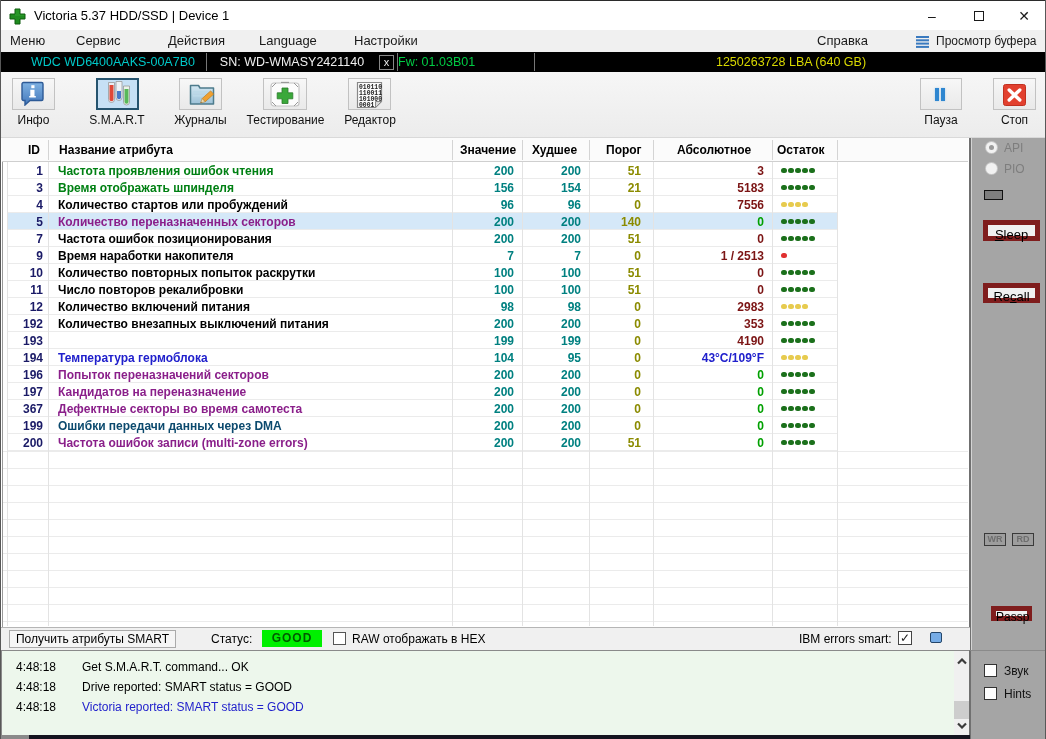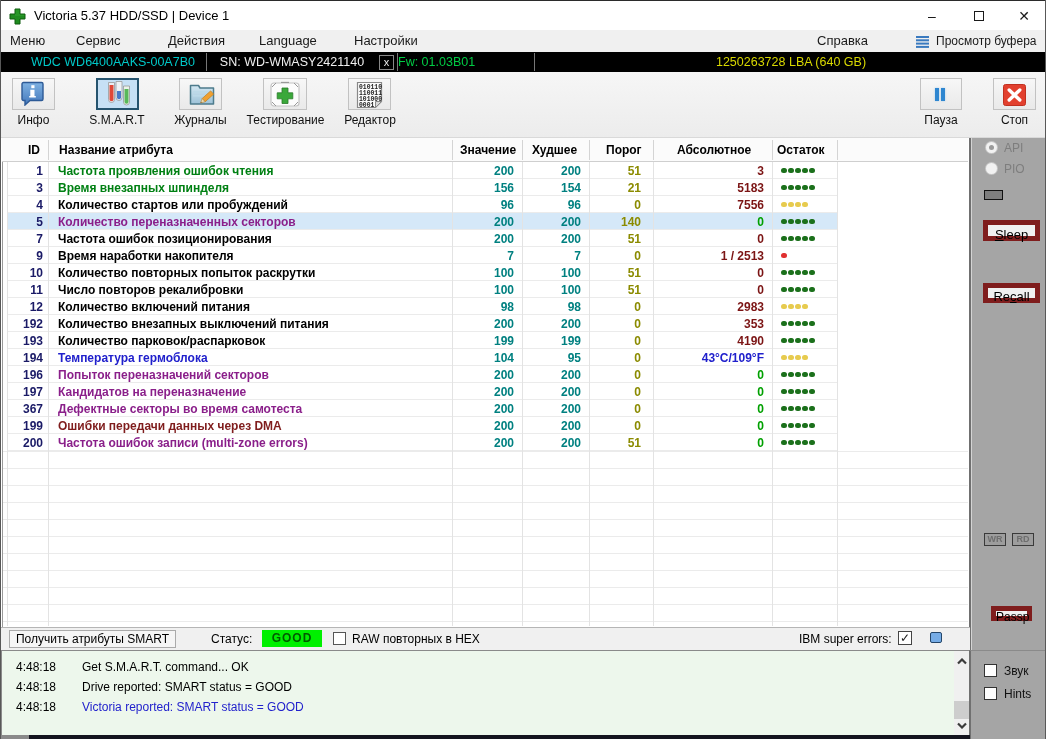--- a/index.html
+++ b/index.html
@@ -211,21 +211,21 @@
 <span class="c-dots">
       <i style="left:9px;background:#1b701b"></i>
       <i style="left:16px;background:#1b701b"></i>
       <i style="left:23px;background:#1b701b"></i>
       <i style="left:30px;background:#1b701b"></i>
       <i style="left:37px;background:#1b701b"></i>
     </span>
 </div>
 <div class="trow" style="top:179px;">
 <span class="c-id">3</span>
-<span class="c-name" style="color:#008013">Время внезапных шпинделя</span>
+<span class="c-name" style="color:#008013">Время отображать шпинделя</span>
 <span class="c-v1">156</span>
 <span class="c-v2">154</span>
 <span class="c-v3">21</span>
 <span class="c-abs" style="color:#7b1414">5183</span>
 <span class="c-dots">
       <i style="left:9px;background:#1b701b"></i>
       <i style="left:16px;background:#1b701b"></i>
       <i style="left:23px;background:#1b701b"></i>
       <i style="left:30px;background:#1b701b"></i>
       <i style="left:37px;background:#1b701b"></i>
@@ -340,21 +340,20 @@
 <span class="c-dots">
       <i style="left:9px;background:#1b701b"></i>
       <i style="left:16px;background:#1b701b"></i>
       <i style="left:23px;background:#1b701b"></i>
       <i style="left:30px;background:#1b701b"></i>
       <i style="left:37px;background:#1b701b"></i>
     </span>
 </div>
 <div class="trow" style="top:332px;">
 <span class="c-id">193</span>
-<span class="c-name" style="color:#000000">Количество парковок/распарковок</span>
 <span class="c-v1">199</span>
 <span class="c-v2">199</span>
 <span class="c-v3">0</span>
 <span class="c-abs" style="color:#7b1414">4190</span>
 <span class="c-dots">
       <i style="left:9px;background:#1b701b"></i>
       <i style="left:16px;background:#1b701b"></i>
       <i style="left:23px;background:#1b701b"></i>
       <i style="left:30px;background:#1b701b"></i>
       <i style="left:37px;background:#1b701b"></i>
@@ -414,21 +413,21 @@
 <span class="c-dots">
       <i style="left:9px;background:#1b701b"></i>
       <i style="left:16px;background:#1b701b"></i>
       <i style="left:23px;background:#1b701b"></i>
       <i style="left:30px;background:#1b701b"></i>
       <i style="left:37px;background:#1b701b"></i>
     </span>
 </div>
 <div class="trow" style="top:417px;">
 <span class="c-id">199</span>
-<span class="c-name" style="color:#7f1d1d">Ошибки передачи данных через DMA</span>
+<span class="c-name" style="color:#0c4a6e">Ошибки передачи данных через DMA</span>
 <span class="c-v1">200</span>
 <span class="c-v2">200</span>
 <span class="c-v3">0</span>
 <span class="c-abs" style="color:#00a000">0</span>
 <span class="c-dots">
       <i style="left:9px;background:#1b701b"></i>
       <i style="left:16px;background:#1b701b"></i>
       <i style="left:23px;background:#1b701b"></i>
       <i style="left:30px;background:#1b701b"></i>
       <i style="left:37px;background:#1b701b"></i>
@@ -482,22 +481,22 @@
   <div class="abs" style="left:13px;top:395px;width:22px;height:13px;background:#9d9d9d;border:1px solid #3a3a3a;color:#6e6e6e;font-size:9px;font-weight:bold;text-align:center;line-height:11px">WR</div>
   <div class="abs" style="left:41px;top:395px;width:22px;height:13px;background:#9d9d9d;border:1px solid #3a3a3a;color:#6e6e6e;font-size:9px;font-weight:bold;text-align:center;line-height:11px">RD</div>
   <div class="pbtn" style="left:20px;top:468px;width:41px;height:15px;line-height:13px;font-size:12px">Passp</div>
 </div>
 
 <div id="bottombar">
   <div class="abs" style="left:8px;top:2px;width:167px;height:18px;background:#f5f5f5;border:1px solid #aaa;text-align:center;line-height:16px">Получить атрибуты SMART</div>
   <span class="abs" style="left:210px;top:4px">Статус:</span>
   <div class="abs" style="left:261px;top:2px;width:60px;height:17px;background:#00f000;color:#005a00;font-weight:bold;text-align:center;line-height:16px;letter-spacing:1px">GOOD</div>
   <div class="abs" style="left:332px;top:4px;width:13px;height:13px;background:#fff;border:1px solid #555"></div>
-  <span class="abs" style="left:351px;top:4px">RAW повторных в HEX</span>
-  <span class="abs" style="left:798px;top:4px">IBM super errors:</span>
+  <span class="abs" style="left:351px;top:4px">RAW отображать в HEX</span>
+  <span class="abs" style="left:798px;top:4px">IBM errors smart:</span>
   <div class="abs" style="left:897px;top:3px;width:14px;height:14px;background:#fff;border:1px solid #444;color:#222;font-size:12px;text-align:center;line-height:13px">✓</div>
   <div class="abs" style="left:929px;top:4px;width:12px;height:11px;background:#76ace6;border:1px solid #24466a;border-radius:2px"></div>
 </div>
 
 <div id="log">
   <span class="ts" style="top:9px">4:48:18</span>
     <span class="msg" style="top:9px">Get S.M.A.R.T. command... OK</span>
   <span class="ts" style="top:29px">4:48:18</span>
     <span class="msg" style="top:29px">Drive reported: SMART status = GOOD</span>
   <span class="ts" style="top:49px">4:48:18</span>

